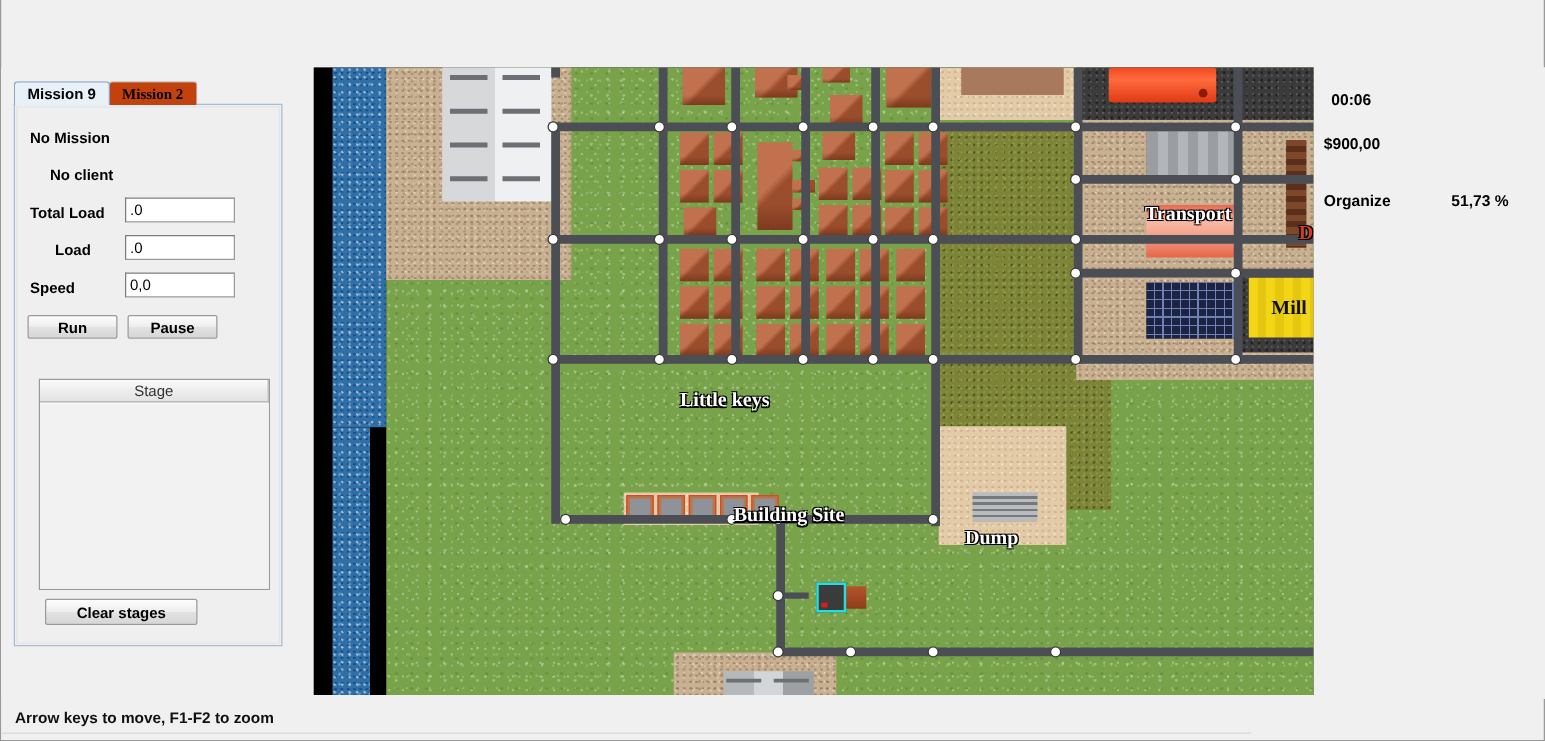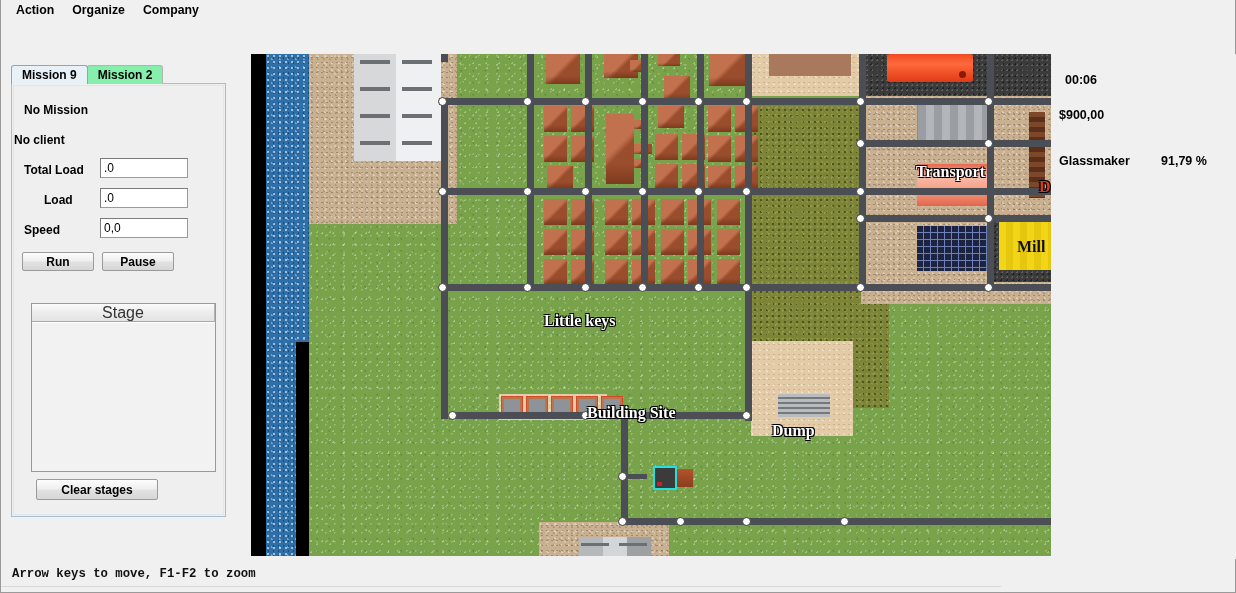--- a/index.html
+++ b/index.html
@@ -41,42 +41,42 @@
   #content { position:absolute; left:0; top:54px; width:1236px; height:505px; background:#f0f0f0; }
 
   
   #leftpanel { position:absolute; left:0; top:0; width:250px; height:505px; background:#f0f0f0; }
   #tabstrip { position:absolute; left:10px; top:11px; height:19px; display:flex; align-items:flex-end; }
   .tab { height:19px; padding:0 10px; font-size:12px; font-weight:bold; color:#000;
          display:flex; align-items:center; cursor:default;
          border:1px solid #9fb4c9; border-bottom:none;
          border-radius:3px 3px 0 0; position:relative; }
   .tab.active { background:#e8f0f8; border-color:#8ba6c0; z-index:3; }
-  .tab.inactive { background:#86efac; border-color:#b4b4b4; margin-left:-1px; z-index:1; }
+  .tab.inactive { background:#c2410c; border-color:#b4b4b4; margin-left:-1px; z-index:1;font-family:Liberation Serif, serif; }
   #tabpanel { position:absolute; left:10px; top:29px; width:215px; height:434px;
               background:#eeeeee; border:1px solid #a9bdd1; }
   #tabpanel-inner { position:absolute; left:1px; top:1px; width:211px; height:430px;
               background:#efefef; border:1px solid #dfe6ec; }
 
   .p-label { position:absolute; font-size:12px; font-weight:bold; color:#000; }
   .p-input { position:absolute; height:20px; background:#ffffff;
              border:1px solid #9a9a9a; border-top-color:#7c7c7c; border-left-color:#7c7c7c;
              font-family:"Liberation Sans", sans-serif; font-size:12px; color:#000;
              padding:0 3px; }
   .p-btn { position:absolute; height:19px; font-size:12px; font-weight:bold; color:#000;
            background:linear-gradient(180deg,#fdfdfd 0%,#eeeeee 48%,#e2e2e2 52%,#d6d6d6 100%);
            border:1px solid #9a9a9a; border-radius:2px;
            display:flex; align-items:center; justify-content:center; cursor:default; }
 
   #stage-box { position:absolute; left:17px; top:217px; width:185px; height:169px;
                background:#ffffff; border:1px solid #9a9a9a; }
   #stage-head { position:absolute; left:0; top:0; width:183px; height:18px;
                 background:linear-gradient(180deg,#fbfbfb 0%,#ededed 50%,#e3e3e3 100%);
                 border-bottom:1px solid #a8a8a8; border-right:1px solid #b5b5b5;
-                font-size:16px; color:#333; display:flex; align-items:center; justify-content:center; }
+                font-size:12px; color:#333; display:flex; align-items:center; justify-content:center; }
   #stage-list { position:absolute; left:0; top:19px; width:183px; height:148px; background:#f2f2f2; }
 
   
   #map { position:absolute; left:250px; top:0; width:800px; height:502px;
          overflow:hidden; background:#000; }
   
   .grass { background-color:#79a34a;
            background-image:
              radial-gradient(circle at 20% 30%, rgba(255,255,255,.35) 0 1px, transparent 1px),
              radial-gradient(circle at 62% 72%, rgba(255,255,255,.30) 0 1px, transparent 1px),
@@ -124,50 +124,45 @@
            background-image:linear-gradient(135deg, rgba(255,255,255,.13) 0 45%, rgba(0,0,0,.16) 55% 100%); }
   .house:after { content:""; position:absolute; left:0; right:0; bottom:0; height:28%;
            background:linear-gradient(180deg, rgba(0,0,0,0), rgba(90,35,15,.45)); }
   .bldg { position:absolute; }
 
   
   #rightpanel { position:absolute; left:1050px; top:0; width:186px; height:505px; background:#f0f0f0; }
   .r-text { position:absolute; font-size:12.5px; font-weight:bold; color:#000; }
 
   
-  #statusbar { position:absolute; left:0; top:559px; width:996px; height:33px; background:#f0f0f0;font-family:Liberation Mono, monospace; }
+  #statusbar { position:absolute; left:0; top:559px; width:996px; height:33px; background:#f0f0f0; }
   #status-text { position:absolute; left:11px; top:8px; font-size:12.3px; font-weight:bold; color:#111; }
   #sb-seam { position:absolute; left:0; top:27px; width:1000px; height:1px; background:#d8d8d8; }
 </style>
 </head>
 <body>
 
 <div id="window">
 
 
-  <div id="menubar">
-    <div class="menu-item">Action</div>
-    <div class="menu-item">Organize</div>
-    <div class="menu-item">Company</div>
-  </div>
 
   <div id="content">
 
     <div id="leftpanel">
 
       <div id="tabstrip">
         <div class="tab active">Mission 9</div>
         <div class="tab inactive">Mission 2</div>
       </div>
 
       <div id="tabpanel">
         <div id="tabpanel-inner">
 
           <div class="p-label" style="left:10px; top:17px;">No Mission</div>
-          <div class="p-label" style="left:0; top:47px;text-align:center;">No client</div>
+          <div class="p-label" style="left:26px; top:47px;text-align:center;">No client</div>
 
           <div class="p-label" style="left:10px; top:77px;">Total Load</div>
           <input class="p-input" style="left: 86px; top: 72px; width: 88px;" value=".0">
 
           <div class="p-label" style="left:10px; top:107px;margin-left:20px;">Load</div>
           <input class="p-input" style="left: 86px; top: 102px; width: 88px;" value=".0">
 
           <div class="p-label" style="left:10px; top:137px;">Speed</div>
           <input class="p-input" style="left: 86px; top: 132px; width: 88px;" value="0,0">
 
@@ -407,22 +402,22 @@
       <div class="mlabel" style="left:521px;top:368px;">Dump</div>
       <div class="mlabel" style="left:336px;top:350px;">Building Site</div>
       <div class="mlabel" style="left:788px;top:124px;color:#d43b22;">D</div>
       <div class="mlabel" style="left:766px;top:184px;color:#111;text-shadow:none;">Mill</div>
 
     </div>
 
     <div id="rightpanel">
       <div class="r-text" style="left:14px; top:19px;">00:06</div>
       <div class="r-text" style="left:8px; top:54px;">$900,00</div>
-      <div class="r-text" style="left:8px; top:100px;">Glassmaker</div>
-      <div class="r-text" style="left:110px; top:100px;">91,79 %</div>
+      <div class="r-text" style="left:8px; top:100px;">Organize</div>
+      <div class="r-text" style="left:110px; top:100px;">51,73 %</div>
     </div>
 
   </div>
 
   <div id="statusbar">
     <div id="sb-seam"></div>
     <div id="status-text">Arrow keys to move, F1-F2 to zoom</div>
   </div>
 
 </div>

